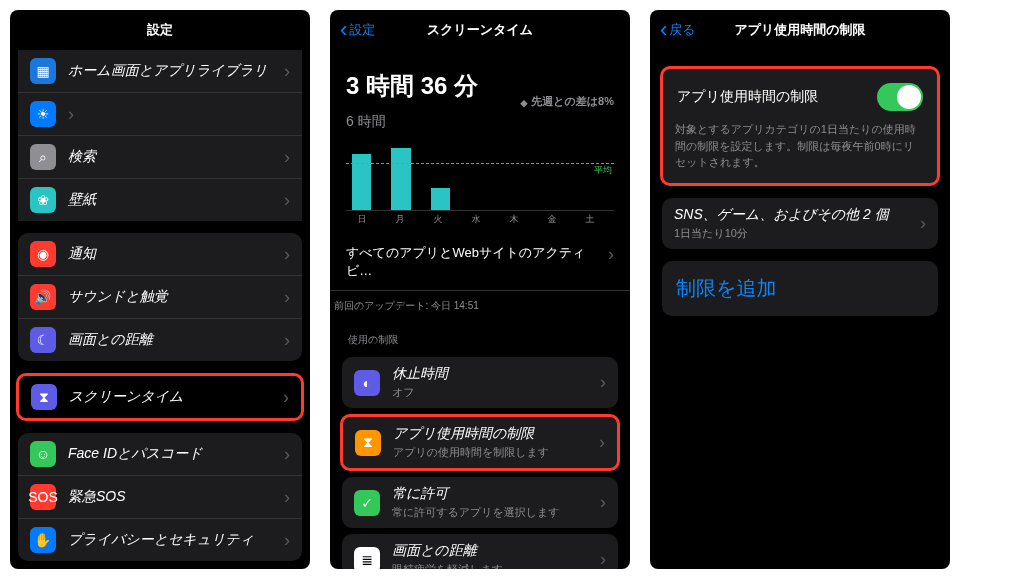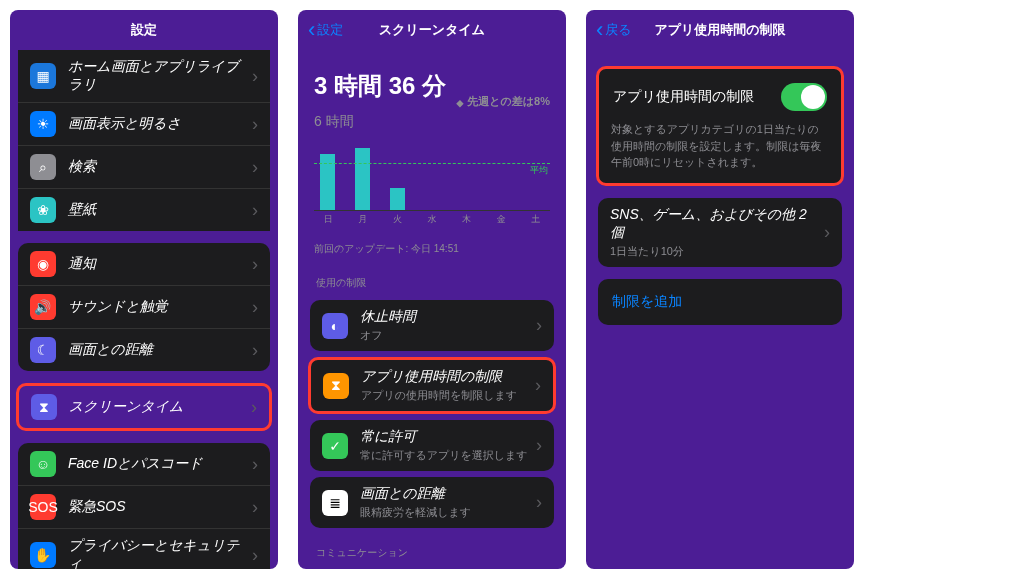--- a/index.html
+++ b/index.html
@@ -6,22 +6,22 @@
     body {
       background: #fff;
       font-family: -apple-system, "Hiragino Sans", sans-serif;
       display: flex;
       gap: 20px;
       padding: 10px;
       width: 1036px;
       height: 579px;
     }
     .phone {
-      width: 268px;
-      background: #4c1d95;
+      width: 300px;
+      background: #000000;
       border-radius: 8px;
       overflow: hidden;
       position: relative;
       font-size: 13px;
     }
     .nav-bar {
       height: 40px;
       display: flex;
       align-items: center;
       justify-content: center;
@@ -90,35 +90,35 @@
       position: relative;
     }
     .chart-avg {
       position: absolute; right: 0; top: 40%; color: #34c759; font-size: 9px;
       border-top: 1px dashed #34c759; width: 100%; text-align: right; padding-right: 2px;
     }
     .bar { width: 20px; background: #2bc4c4; }
     .xlabels { display: flex; gap: 18px; padding: 2px 6px 0; }
     .xlabel { width: 20px; text-align: center; color: #8e8e93; font-size: 9px; }
     .activity-row { padding: 10px 16px; color: #fff; font-size: 13px; border-bottom: 0.5px solid #333; display: flex; justify-content: space-between; }
-    .last-update { color: #8e8e93; font-size: 10px; padding: 8px 16px; }
+    .last-update { color: #8e8e93; font-size: 10px; padding: 8px 4px; }
     .card { margin: 12px; background: #1c1c1e; border-radius: 10px; overflow: hidden; }
     .highlight-card { border: 3px solid #ff3b30; margin: 4px 10px 10px; }
     
     .switch {
       width: 46px; height: 28px; background: #34c759; border-radius: 14px;
       position: relative; flex-shrink: 0;
     }
     .switch::after {
       content: ""; position: absolute; width: 24px; height: 24px;
       background: #fff; border-radius: 50%; top: 2px; right: 2px;
     }
     .desc-text { color: #8e8e93; font-size: 11px; padding: 0 12px 12px; line-height: 1.5; }
     .row-switch { padding: 14px 14px 10px; display: flex; align-items: center; justify-content: space-between; }
-    .add-limit { color: #0a84ff; padding: 14px; font-size: 14px; }
+    .add-limit { color: #0a84ff; padding: 14px; font-size: 20px; }
     
     .bg-blue{background:#007aff}.bg-dkblue{background:#1b77db}.bg-gray{background:#8e8e93}.bg-cyan{background:#2bc4c4}
     .bg-red{background:#ff3b30}.bg-indigo{background:#5e5ce6}.bg-green{background:#34c759}
     .bg-orange{background:#ff9500}
     .bg-white{background:#fff;color:#000}
   </style>
 </head>
 <body>
 
 <div class="phone">
@@ -130,23 +130,20 @@
         <div class="group top-flush">
           <div class="row">
             <div class="row-icon bg-dkblue">▦</div>
             <div class="row-text">
               <div class="row-label">ホーム画面とアプリライブラリ</div>
             </div>
             <span class="chevron"></span>
           </div>
           <div class="row">
             <div class="row-icon bg-blue">☀</div>
-            <div class="row-text">
-              <div class="row-label">画面表示と明るさ</div>
-            </div>
             <span class="chevron"></span>
           </div>
           <div class="row">
             <div class="row-icon bg-gray">⌕</div>
             <div class="row-text">
               <div class="row-label">検索</div>
             </div>
             <span class="chevron"></span>
           </div>
           <div class="row">
@@ -247,20 +244,24 @@
       <div class="xlabels" id="xlabels">
           <div class="xlabel">日</div>
           <div class="xlabel">月</div>
           <div class="xlabel">火</div>
           <div class="xlabel">水</div>
           <div class="xlabel">木</div>
           <div class="xlabel">金</div>
           <div class="xlabel">土</div>
         </div>
     </div>
+    <div class="activity-row">
+      <span>すべてのアプリとWebサイトのアクティビ…</span>
+      <span class="chevron"></span>
+    </div>
     <div class="last-update">前回のアップデート: 今日 14:51</div>
     <div class="section-header">使用の制限</div>
     <div id="s2-limits">
         <div class="card" style="margin-top: 6px; margin-bottom: 6px;">
           <div class="row">
             <div class="row-icon bg-indigo">◐</div>
             <div class="row-text">
               <div class="row-label">休止時間</div>
               <div class="row-sub">オフ</div>
             </div>

